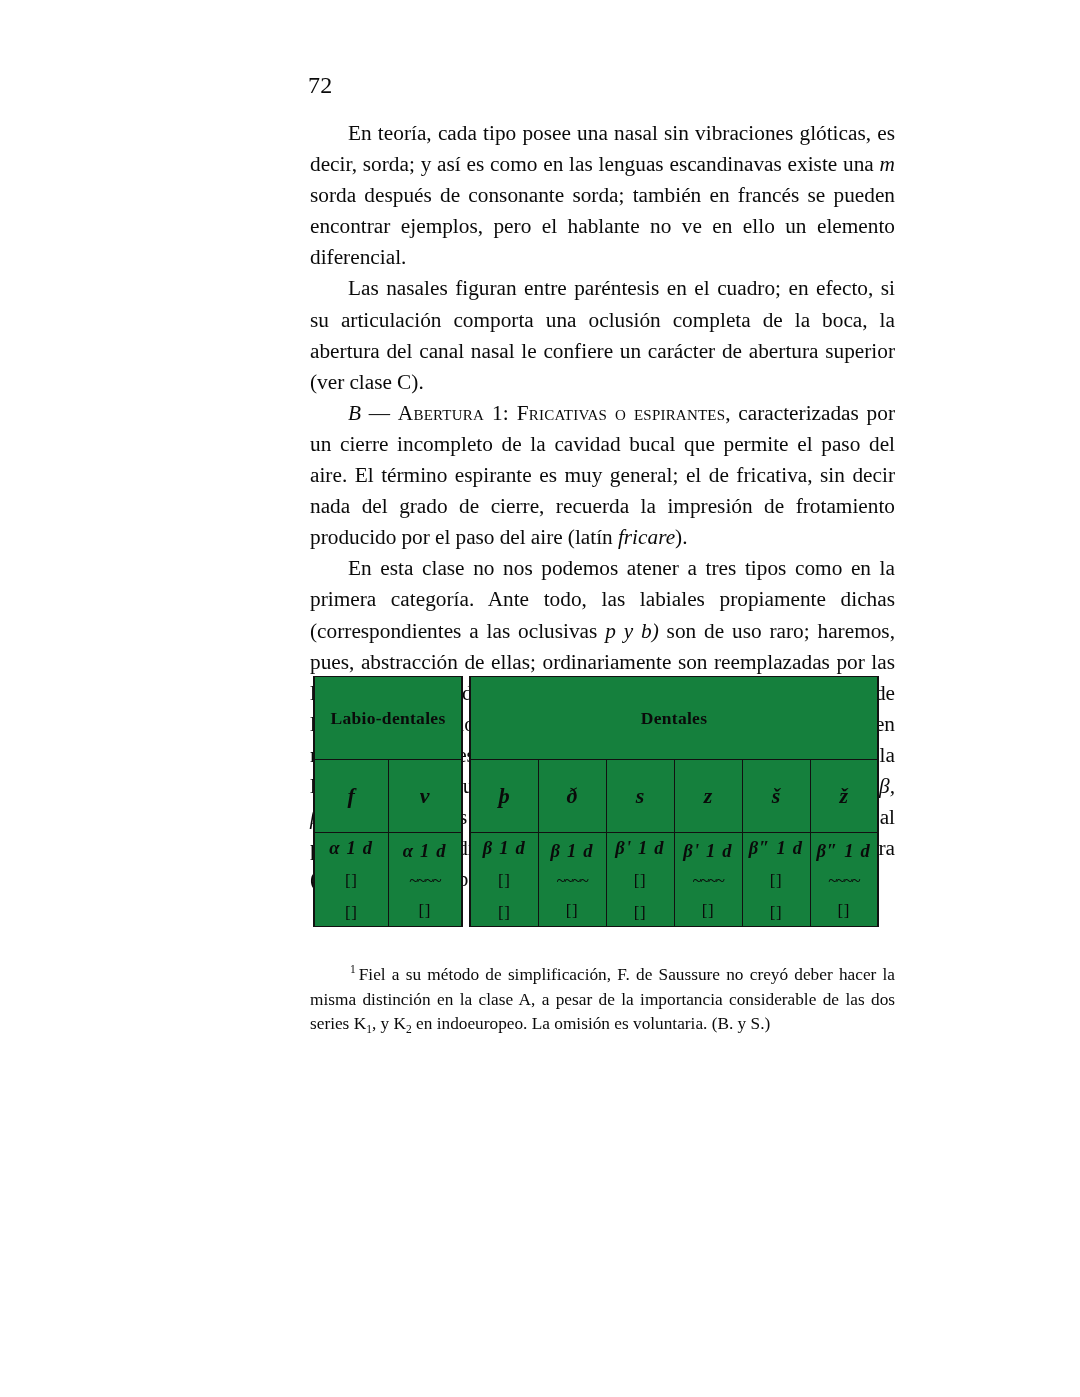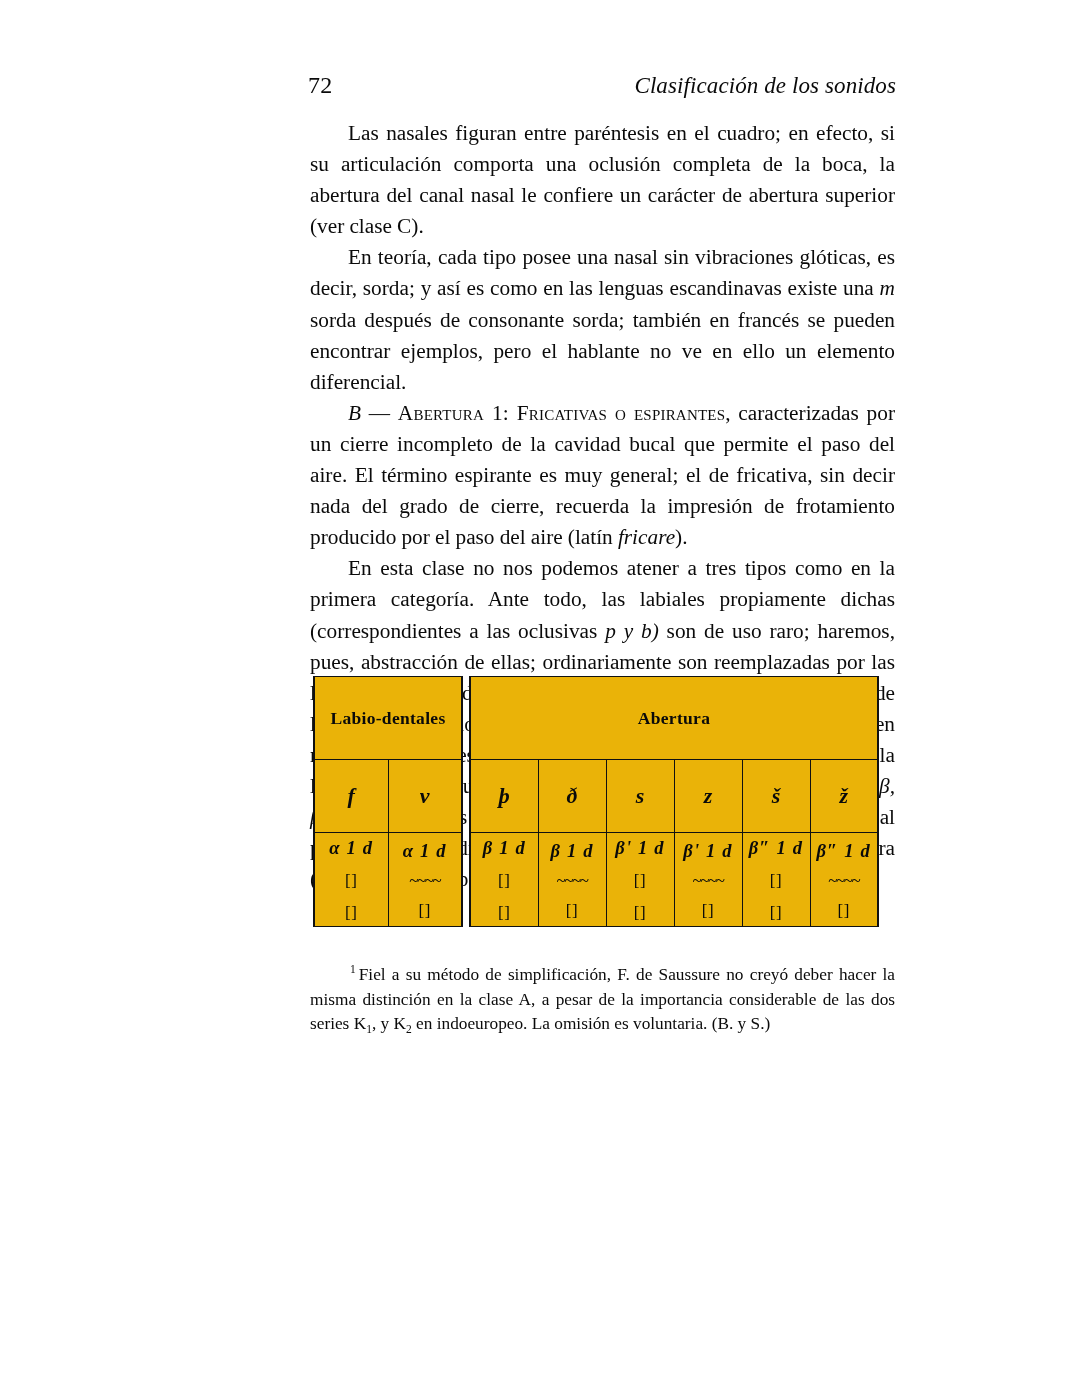--- a/index.html
+++ b/index.html
@@ -81,21 +81,21 @@
     position: absolute;
     left: 313px;
     top: 676px;
     width: 566px;
     display: flex;
     align-items: stretch;
   }
   .tbl {
     border-collapse: collapse;
     border-spacing: 0;
-    background: #eab308;
+    background: #15803d;
     table-layout: fixed;
   }
   .tbl.left-block { width: 150px; }
   .tbl.right-block { width: 410px; }
   .block-gap { width: 6px; }
 
   .tbl td, .tbl th {
     border: 1.6px solid #111;
     padding: 0;
     text-align: center;
@@ -176,26 +176,25 @@
     line-height: 0;
   }
 </style>
 </head>
 <body>
 
 <div class="page">
 
   <div class="running-head">
     <span class="folio">72</span>
-    <span class="head-title">Clasificación de los sonidos</span>
   </div>
 
   <div class="body-block" id="body-block">
+      <p class="para"><span>En teoría, cada tipo posee una nasal sin vibraciones glóticas, es decir, sorda; y así es como en las lenguas escandinavas existe una </span><span class="it">m</span><span> sorda después de consonante sorda; también en francés se pueden encontrar ejemplos, pero el hablante no ve en ello un elemento diferencial.</span></p>
       <p class="para"><span>Las nasales figuran entre paréntesis en el cuadro; en efecto, si su articulación comporta una oclusión completa de la boca, la abertura del canal nasal le confiere un carácter de abertura superior (ver clase C).</span></p>
-      <p class="para"><span>En teoría, cada tipo posee una nasal sin vibraciones glóticas, es decir, sorda; y así es como en las lenguas escandinavas existe una </span><span class="it">m</span><span> sorda después de consonante sorda; también en francés se pueden encontrar ejemplos, pero el hablante no ve en ello un elemento diferencial.</span></p>
       <p class="para gap-before"><span class="it">B</span><span> — </span><span class="sc">Abertura 1: Fricativas o espirantes</span><span>, caracterizadas por un cierre incompleto de la cavidad bucal que permite el paso del aire. El término espirante es muy general; el de fricativa, sin decir nada del grado de cierre, recuerda la impresión de frotamiento producido por el paso del aire (latín </span><span class="it">fricare</span><span>).</span></p>
       <p class="para"><span>En esta clase no nos podemos atener a tres tipos como en la primera categoría. Ante todo, las labiales propiamente dichas (correspondientes a las oclusivas </span><span class="it">p y b)</span><span> son de uso raro; haremos, pues, abstracción de ellas; ordinariamente son reemplazadas por las labiodentales, producidas por el acercamiento del labio inferior y de los dientes superiores </span><span class="it">(f y v</span><span> francesas); las dentales se dividen en muchas variedades, según la forma que tome la extremidad de la lengua en la articulación; sin detallarlas aquí, designaremos con </span><span class="it">β, β', β″</span><span> las diversas formas del ápice. En los sonidos que afectan al paladar, el oído distingue generalmente una articulación delantera (palatales) y otra posterior (velares)</span><span class="fn-ref">1</span><span>.</span></p>
     </div>
 
   <div class="table-wrap">
 
     <table class="tbl left-block">
       <tbody>
           <tr class="row-head">
         <td colspan="2" class="outer-l outer-r">
@@ -224,21 +223,21 @@
           </tr>
     </tbody>
       </table>
 
     <div class="block-gap"></div>
 
     <table class="tbl right-block">
       <tbody>
           <tr class="row-head">
         <td colspan="6" class="outer-l outer-r">
-          <span class="grp-label">Abertura</span>
+          <span class="grp-label">Dentales</span>
         </td>
       </tr>
       <tr class="row-sym" id="right-sym-row">
             <td class="outer-l"><span class="sym">þ</span></td>
             <td><span class="sym">ð</span></td>
             <td><span class="sym">s</span></td>
             <td><span class="sym">z</span></td>
             <td><span class="sym">š</span></td>
             <td class="outer-r"><span class="sym">ž</span></td>
           </tr>

